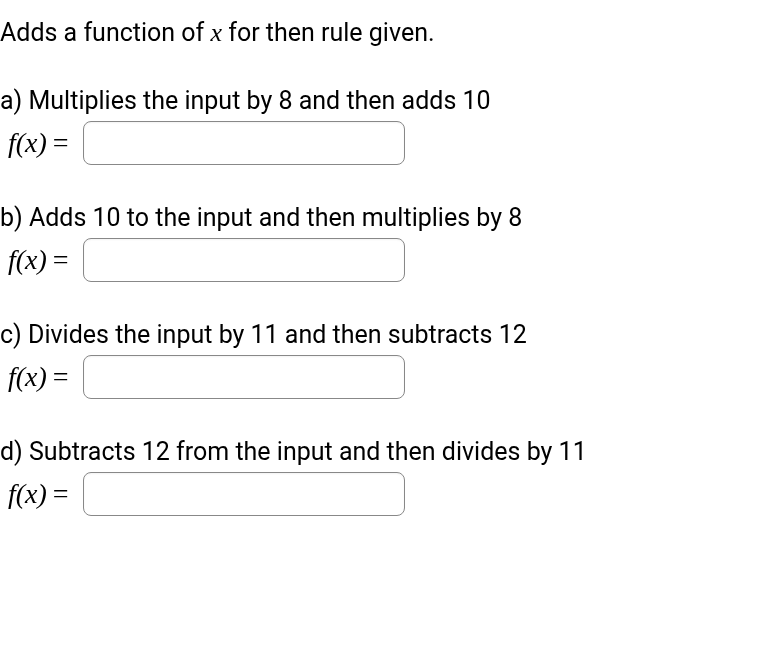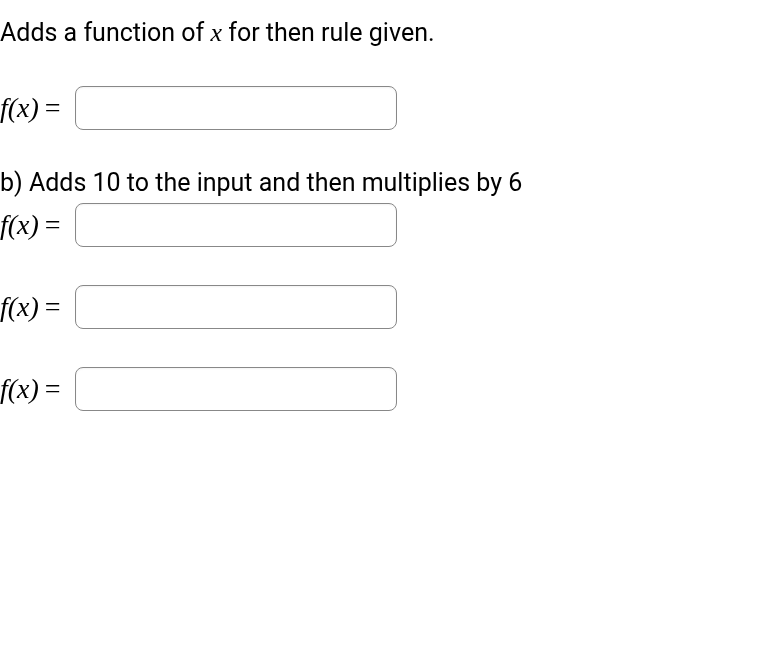--- a/index.html
+++ b/index.html
@@ -20,20 +20,21 @@
   .problem {
     margin-bottom: 38px;
   }
   .prompt {
     margin-bottom: 6px;
   }
   .answer-row {
     display: flex;
     align-items: center;
     gap: 8px;
+    padding-left: 8px;
   }
   .fx {
     font-family: "Times New Roman", Times, serif;
     font-style: italic;
     font-size: 28px;
     display: inline-flex;
     align-items: center;
   }
   .fx .equals {
     font-style: normal;
@@ -57,54 +58,66 @@
 </style>
 </head>
 <body>
 <div class="container">
 
 <div class="instruction">
   <span>Adds a function of </span><span class="math-x">x</span><span> for then rule given.</span>
 </div>
 
 <div class="problem">
+  <div class="prompt">
+    <span>a)</span>
+    <span>Multiplies the input by 8 and then adds 10</span>
+  </div>
   <div class="answer-row">
     <span class="fx">
       <span>f(x)</span>
       <span class="equals">=</span>
     </span>
     <input type="text" class="answer-input" value="" style="">
   </div>
 </div>
 
 <div class="problem">
   <div class="prompt">
     <span>b)</span>
-    <span>Adds 10 to the input and then multiplies by 6</span>
+    <span>Adds 10 to the input and then multiplies by 8</span>
   </div>
   <div class="answer-row">
     <span class="fx">
       <span>f(x)</span>
       <span class="equals">=</span>
     </span>
     <input type="text" class="answer-input" value="" style="">
   </div>
 </div>
 
 <div class="problem">
+  <div class="prompt">
+    <span>c)</span>
+    <span>Divides the input by 11 and then subtracts 12</span>
+  </div>
   <div class="answer-row">
     <span class="fx">
       <span>f(x)</span>
       <span class="equals">=</span>
     </span>
     <input type="text" class="answer-input" value="" style="">
   </div>
 </div>
 
 <div class="problem">
+  <div class="prompt">
+    <span>d)</span>
+    <span>Subtracts 12 from the input and then divides by 11</span>
+  </div>
   <div class="answer-row">
     <span class="fx">
       <span>f(x)</span>
       <span class="equals">=</span>
     </span>
     <input type="text" class="answer-input" value="" style="">
   </div>
 </div>
 
 </div>

